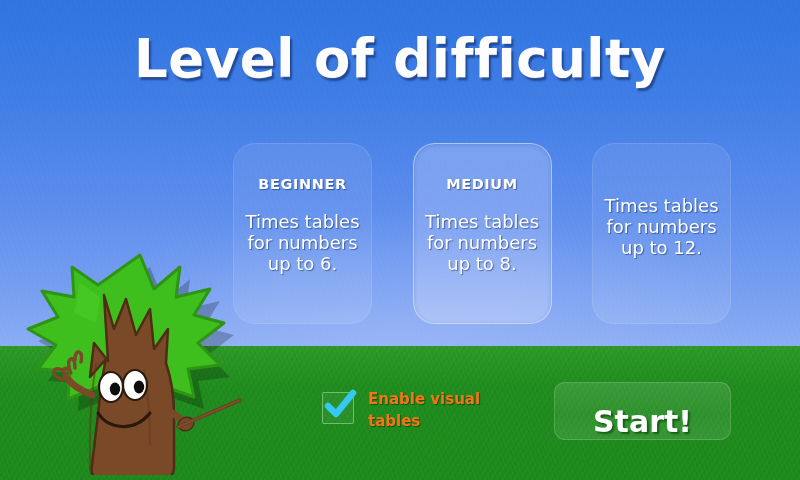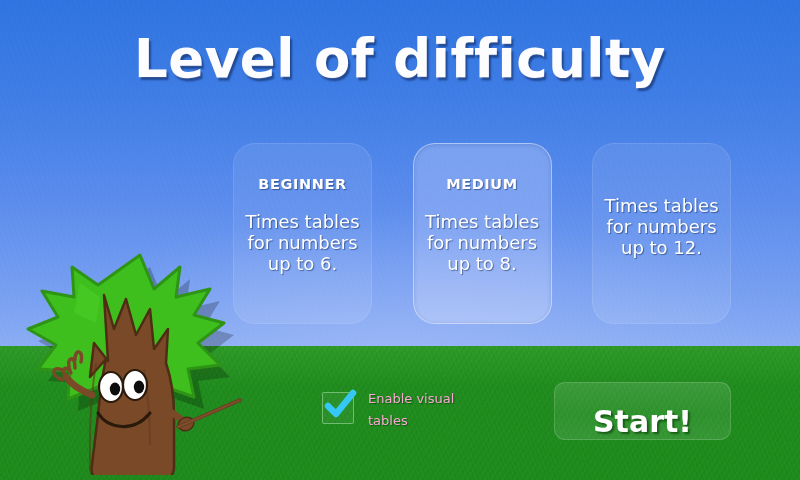--- a/index.html
+++ b/index.html
@@ -152,24 +152,24 @@
     background: rgba(255,255,255,0.05);
     flex: none;
     margin-top: 4px;
   }
   .checkbox svg {
     position: absolute;
     left: -2px;
     top: -6px;
   }
   .hints-label {
-    font-size: 13px;
-    font-weight: 400;
+    font-size: 15px;
+    font-weight: 700;
     line-height: 22px;
-    color: #f9a8d4;
+    color: #f97316;
     text-shadow: 1px 1px 1px rgba(0,50,0,0.55);
     width: 120px;
   }
 
   
   .start-btn {
     position: absolute;
     left: 554px;
     top: 382px;
     width: 177px;

